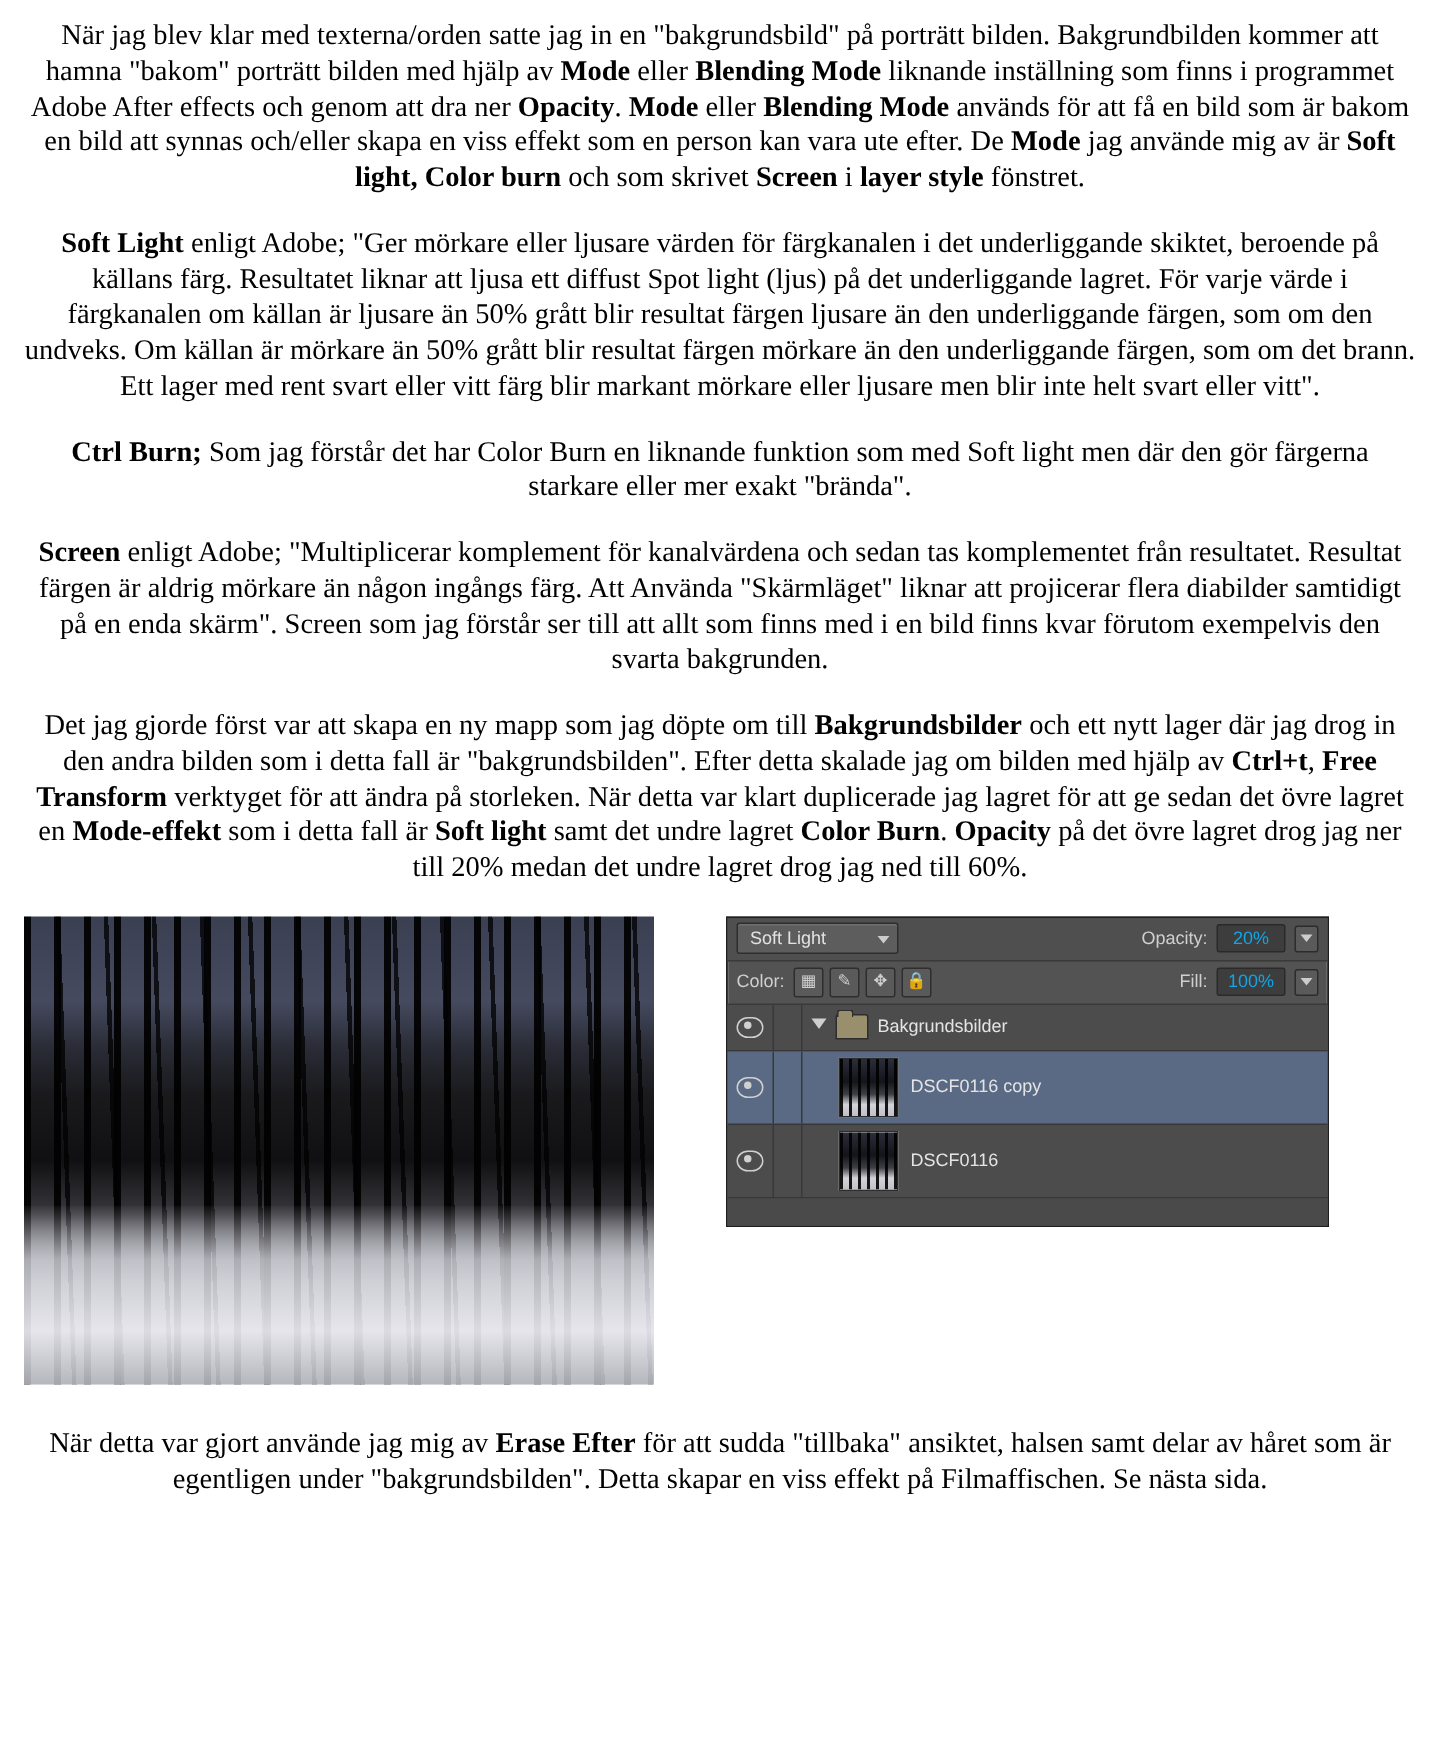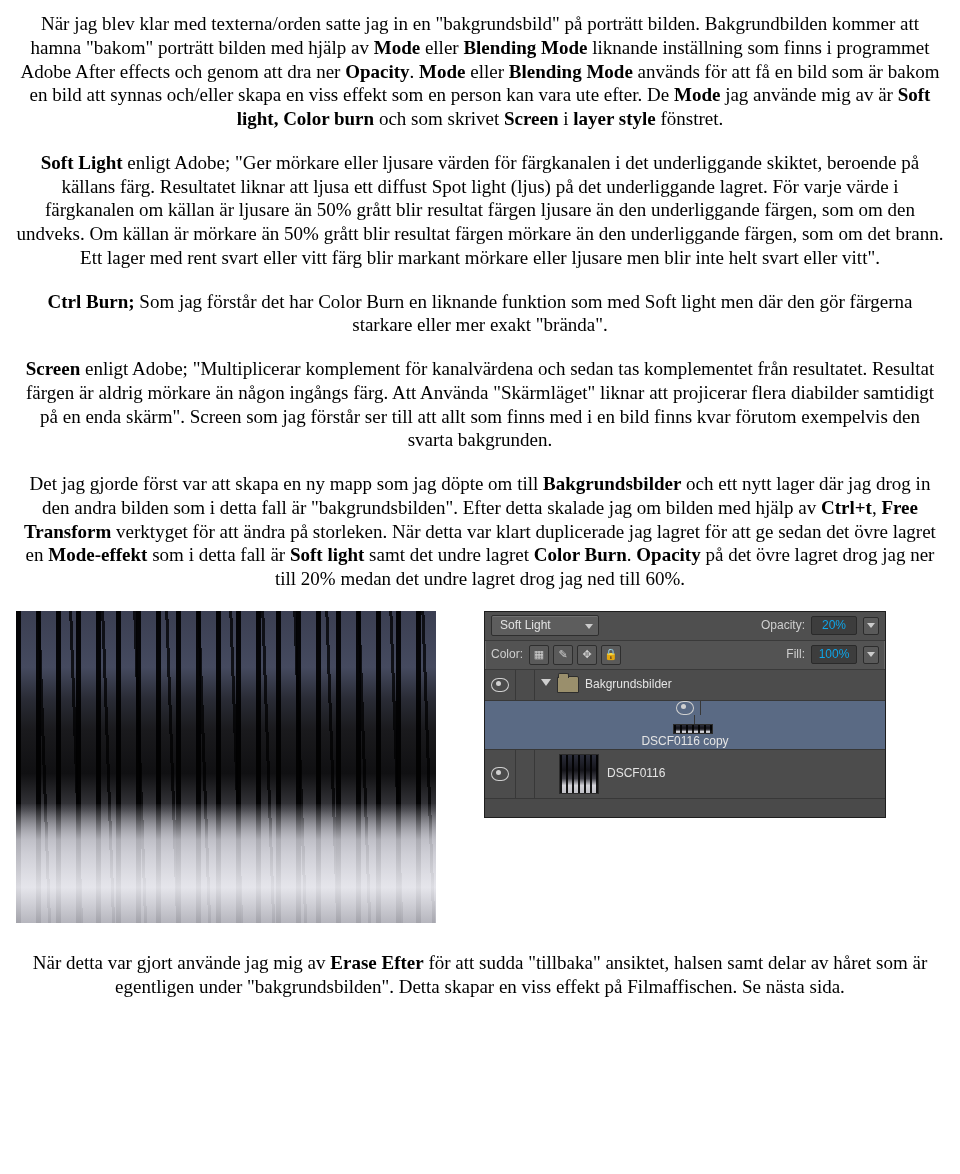--- a/index.html
+++ b/index.html
@@ -163,21 +163,20 @@
     align-items: center;
     height: 48px;
     border-bottom: 1px solid #383838;
     background: #4c4c4c;
   }
   .ps-layer-row.folder {
     height: 30px;
   }
   .ps-layer-row.selected {
     background: #5a6a84;
-    flex-direction: column;
   }
   .ps-eye-col {
     width: 30px;
     height: 100%;
     border-right: 1px solid #383838;
     display: flex;
     align-items: center;
     justify-content: center;
   }
   .ps-eye {

